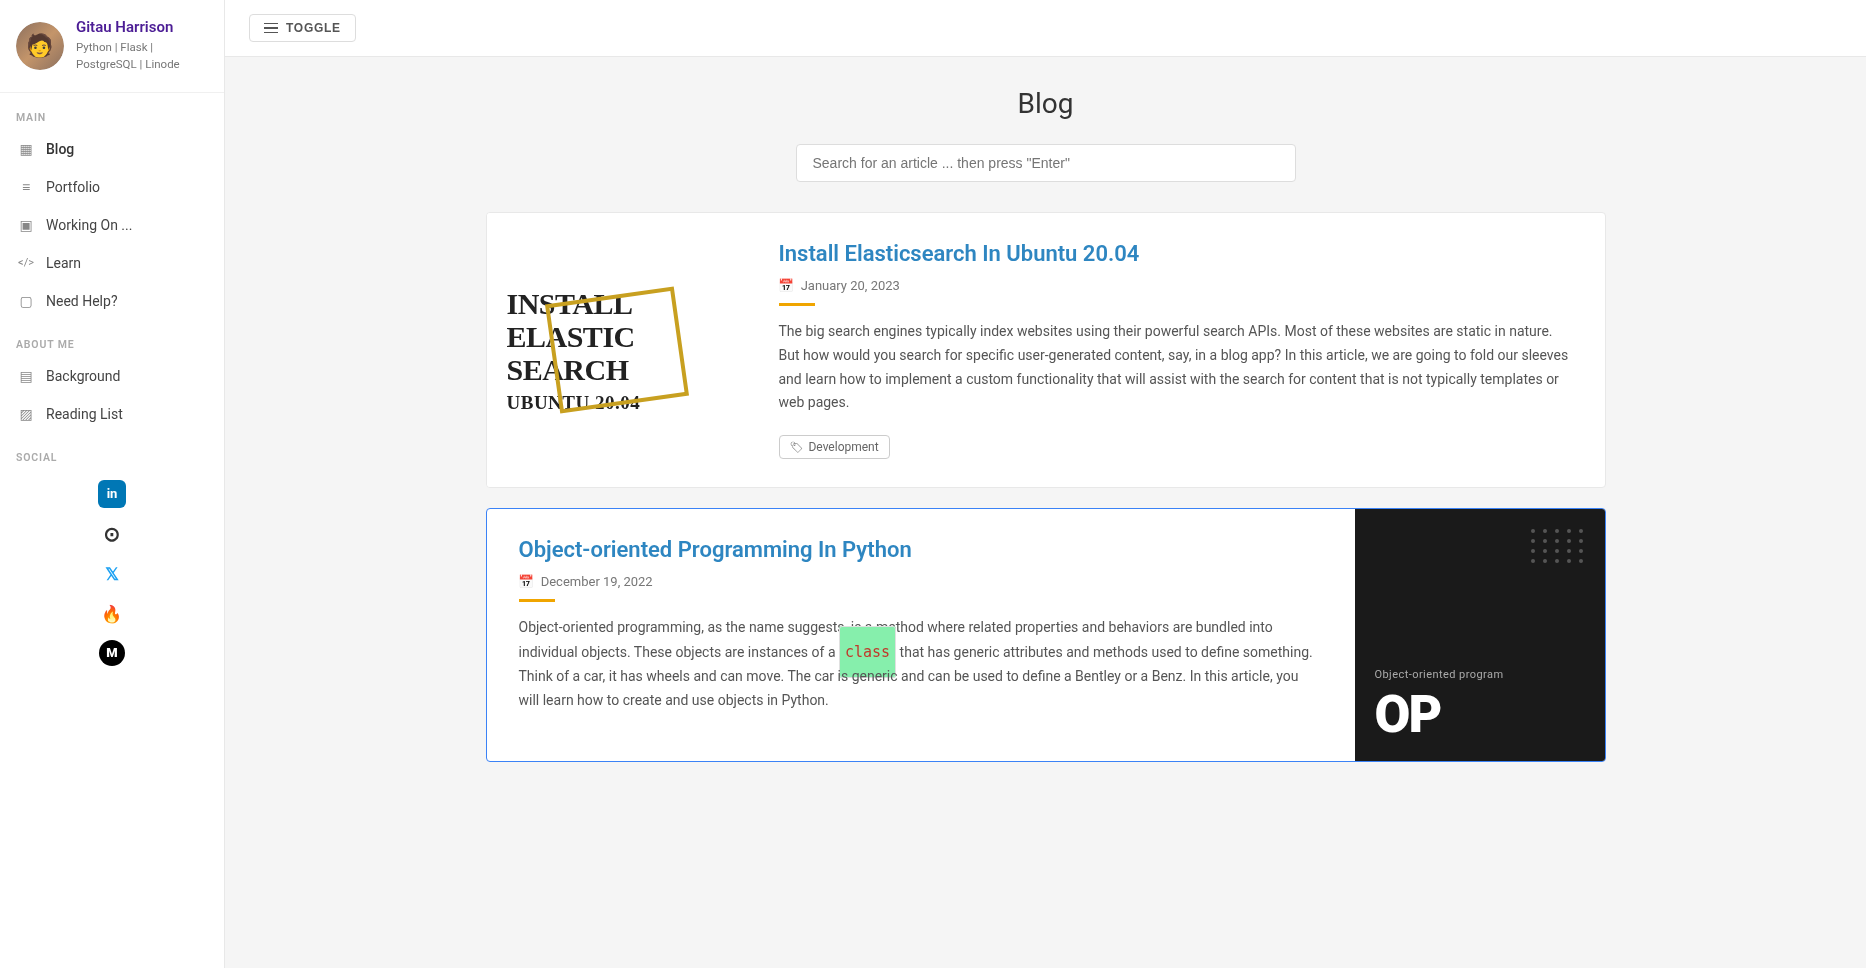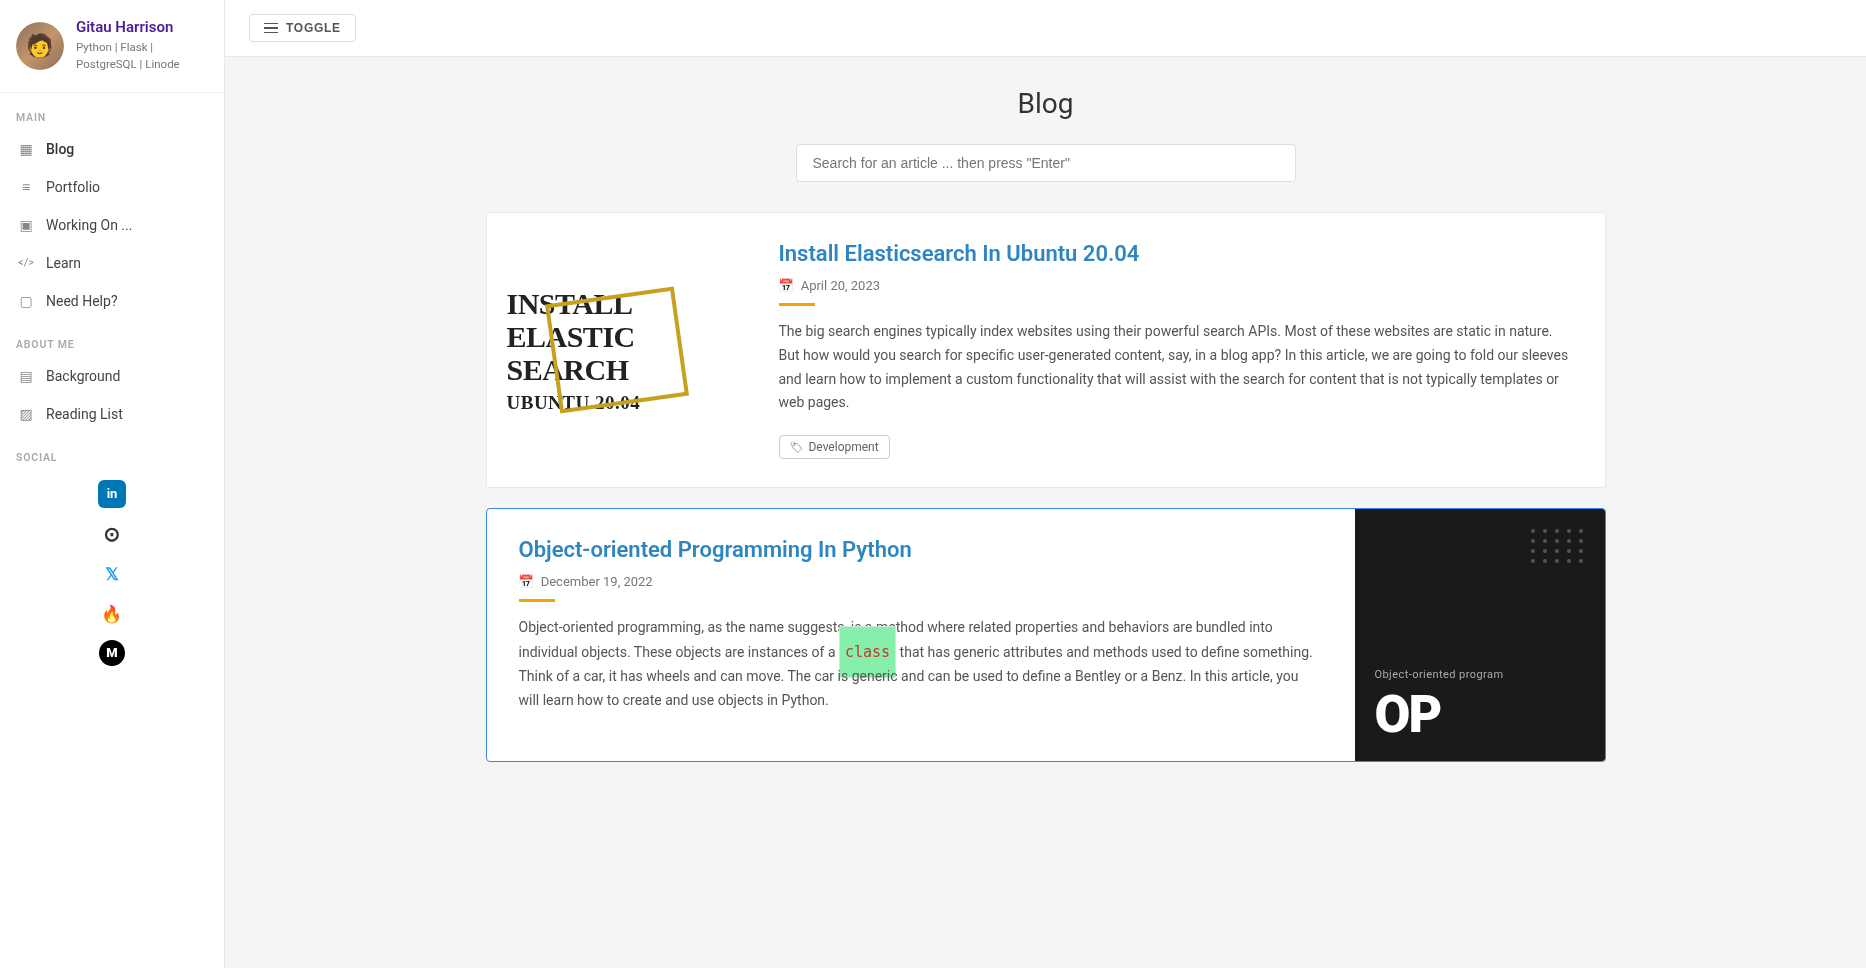--- a/index.html
+++ b/index.html
@@ -478,21 +478,21 @@
         <div class="es-thumbnail">
           <div class="es-title-text">INSTALL<br>ELASTIC<br>SEARCH</div>
           <div class="es-box"></div>
           <div class="es-ubuntu">UBUNTU 20.04</div>
         </div>
       </div>
       <div class="article-body">
         <a class="article-title-link" href="#">Install Elasticsearch In Ubuntu 20.04</a>
         <div class="article-date">
           <span class="cal-icon">📅</span>
-          <span>April 20, 2023</span>
+          <span>January 20, 2023</span>
         </div>
         <div class="article-divider"></div>
         <p class="article-excerpt">The big search engines typically index websites using their powerful search APIs. Most of these websites are static in nature. But how would you search for specific user-generated content, say, in a blog app? In this article, we are going to fold our sleeves and learn how to implement a custom functionality that will assist with the search for content that is not typically templates or web pages.</p>
         <span class="article-tag">
           <span class="tag-icon">🏷</span>
           <span>Development</span>
         </span>
       </div>
     </div>
 

